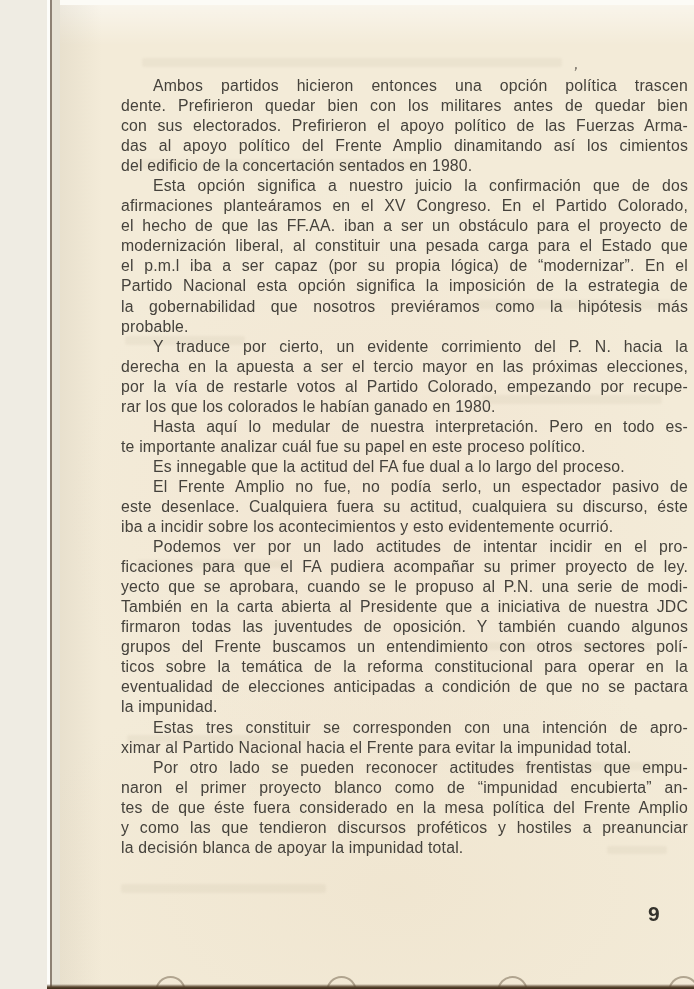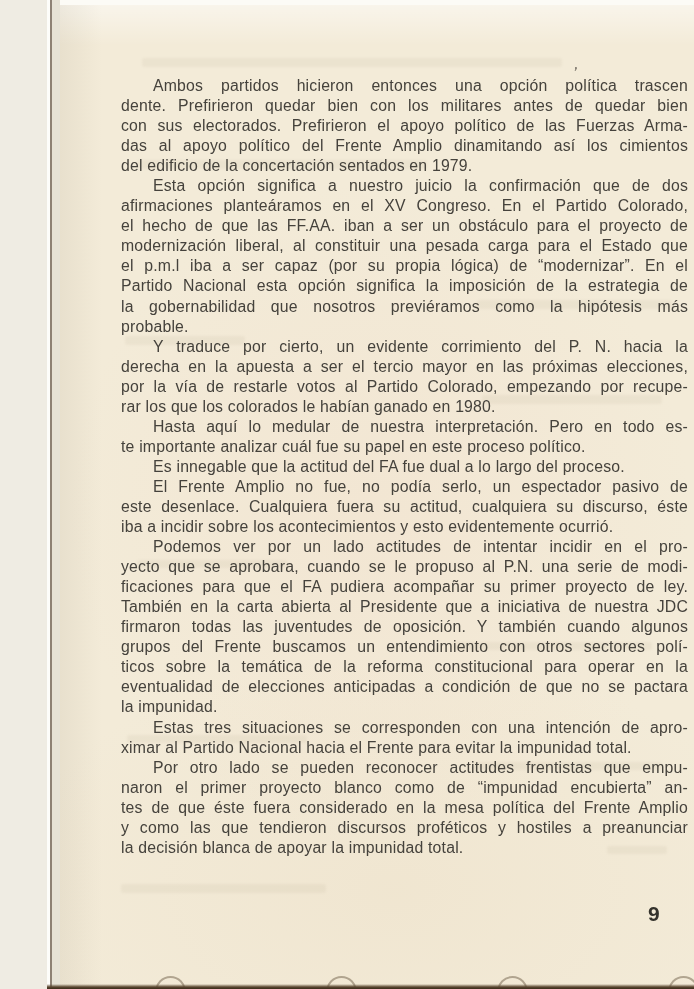--- a/index.html
+++ b/index.html
@@ -74,21 +74,21 @@
   <div class="ghost" style="left:425px;top:762px;width:190px;height:8px;"></div>
   <div class="ghost" style="left:560px;top:846px;width:60px;height:8px;"></div>
   <div class="ghost" style="left:74px;top:884px;width:205px;height:9px;"></div>
 
   <div class="text-block">
       <div class="para">
         <div class="line first">Ambos partidos hicieron entonces una opción política trascen</div>
         <div class="line">dente. Prefirieron quedar bien con los militares antes de quedar bien</div>
         <div class="line">con sus electorados. Prefirieron el apoyo político de las Fuerzas Arma-</div>
         <div class="line">das al apoyo político del Frente Amplio dinamitando así los cimientos</div>
-        <div class="line last">del edificio de la concertación sentados en 1979.</div>
+        <div class="line last">del edificio de la concertación sentados en 1980.</div>
       </div>
       <div class="para">
         <div class="line first">Esta opción significa a nuestro juicio la confirmación que de dos</div>
         <div class="line">afirmaciones planteáramos en el XV Congreso. En el Partido Colorado,</div>
         <div class="line">el hecho de que las FF.AA. iban a ser un obstáculo para el proyecto de</div>
         <div class="line">modernización liberal, al constituir una pesada carga para el Estado que</div>
         <div class="line">el p.m.l iba a ser capaz (por su propia lógica) de “modernizar”. En el</div>
         <div class="line">Partido Nacional esta opción significa la imposición de la estrategia de</div>
         <div class="line">la gobernabilidad que nosotros previéramos como la hipótesis más</div>
         <div class="line last">probable.</div>
@@ -106,31 +106,31 @@
       <div class="para">
         <div class="line first last">Es innegable que la actitud del FA fue dual a lo largo del proceso.</div>
       </div>
       <div class="para">
         <div class="line first">El Frente Amplio no fue, no podía serlo, un espectador pasivo de</div>
         <div class="line">este desenlace. Cualquiera fuera su actitud, cualquiera su discurso, éste</div>
         <div class="line last">iba a incidir sobre los acontecimientos y esto evidentemente ocurrió.</div>
       </div>
       <div class="para">
         <div class="line first">Podemos ver por un lado actitudes de intentar incidir en el pro-</div>
+        <div class="line">ficaciones para que el FA pudiera acompañar su primer proyecto de ley.</div>
         <div class="line">yecto que se aprobara, cuando se le propuso al P.N. una serie de modi-</div>
-        <div class="line">ficaciones para que el FA pudiera acompañar su primer proyecto de ley.</div>
         <div class="line">También en la carta abierta al Presidente que a iniciativa de nuestra JDC</div>
         <div class="line">firmaron todas las juventudes de oposición. Y también cuando algunos</div>
         <div class="line">grupos del Frente buscamos un entendimiento con otros sectores polí-</div>
         <div class="line">ticos sobre la temática de la reforma constitucional para operar en la</div>
         <div class="line">eventualidad de elecciones anticipadas a condición de que no se pactara</div>
         <div class="line last">la impunidad.</div>
       </div>
       <div class="para">
-        <div class="line first">Estas tres situaciones se corresponden con una intención de apro-</div>
+        <div class="line first">Estas tres constituir se corresponden con una intención de apro-</div>
         <div class="line last">ximar al Partido Nacional hacia el Frente para evitar la impunidad total.</div>
       </div>
       <div class="para">
         <div class="line first">Por otro lado se pueden reconocer actitudes frentistas que empu-</div>
         <div class="line">naron el primer proyecto blanco como de “impunidad encubierta” an-</div>
         <div class="line">tes de que éste fuera considerado en la mesa política del Frente Amplio</div>
         <div class="line">y como las que tendieron discursos proféticos y hostiles a preanunciar</div>
         <div class="line last">la decisión blanca de apoyar la impunidad total.</div>
       </div>
     </div>

